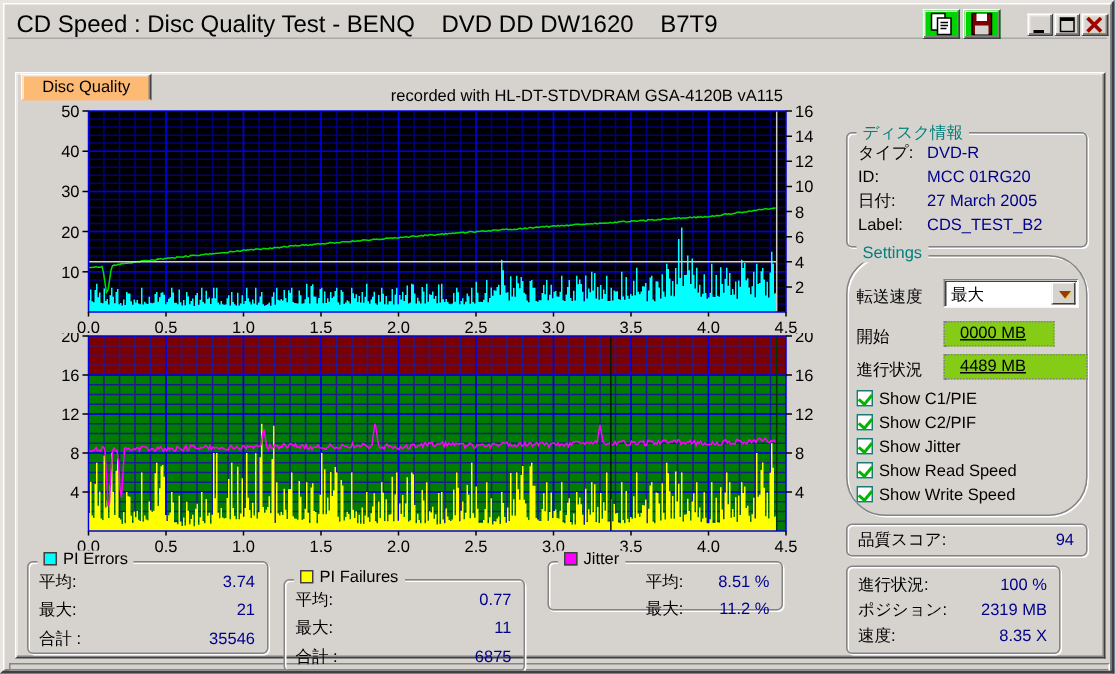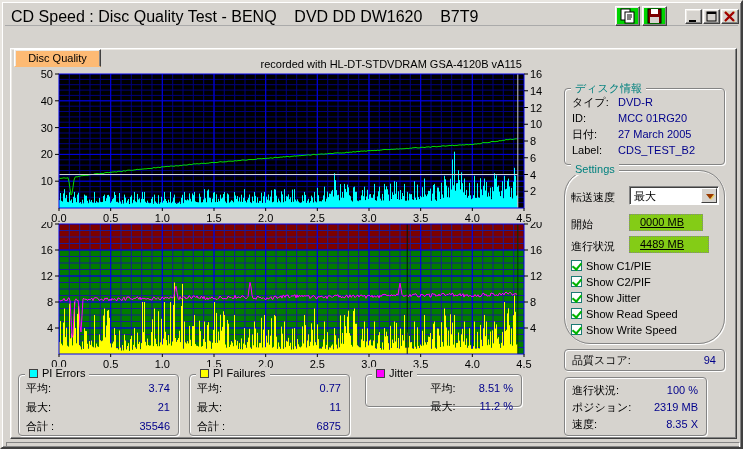--- a/index.html
+++ b/index.html
@@ -205,21 +205,21 @@
       <line x1="510" y1="2" x2="514" y2="2" stroke="#000"></line>
       <text x="516" y="6" text-anchor="start">20</text>
     </svg>
 
   <div class="gbox" style="left:16px;top:372px;width:161px;height:62px;">
     <div class="gtitle"><span class="sq" style="background:#00ffff;"></span><span>PI Errors</span></div>
     <div class="row" style="top:5px;"><span>平均:</span><span class="val">3.74</span></div>
     <div class="row" style="top:24px;"><span>最大:</span><span class="val">21</span></div>
     <div class="row" style="top:43px;"><span>合計 :</span><span class="val">35546</span></div>
   </div>
-  <div class="gbox" style="left:187px;top:372px;width:161px;height:62px;">
+  <div class="gbox" style="left:187px;top:384px;width:161px;height:62px;">
     <div class="gtitle"><span class="sq" style="background:#ffff00;"></span><span>PI Failures</span></div>
     <div class="row" style="top:5px;"><span>平均:</span><span class="val">0.77</span></div>
     <div class="row" style="top:24px;"><span>最大:</span><span class="val">11</span></div>
     <div class="row" style="top:43px;"><span>合計 :</span><span class="val">6875</span></div>
   </div>
   <div class="gbox" style="left:363px;top:372px;width:157px;height:33px;text-align:center;">
     <div class="gtitle"><span class="sq" style="background:#ff00ff;"></span><span>Jitter</span></div>
     <div class="row" style="top:5px;"><span>平均:</span><span class="val">8.51 %</span></div>
     <div class="row" style="top:23px;"><span>最大:</span><span class="val">11.2 %</span></div>
   </div>
@@ -240,21 +240,21 @@
     <div style="position:absolute;left:6px;top:19px;">転送速度</div>
     <div class="combo" style="left:64px;top:15px;width:90px;height:19px;">
       <span class="ctext">最大</span>
       <span class="cbtn">
           <span class="carrow"></span>
         </span>
     </div>
     <div style="position:absolute;left:6px;top:46px;">開始</div>
     <div class="field" style="left:64px;top:43px;width:74px;height:17px;">0000 MB</div>
     <div style="position:absolute;left:6px;top:68px;">進行状況</div>
-    <div class="field" style="left:64px;top:65px;width:80px;height:17px;">4489 MB</div>
+    <div class="field" style="left:64px;top:65px;width:96px;height:17px;">4489 MB</div>
     <div class="cb" style="top:88px;">
         <span class="cbbox"></span>
         <span class="cblabel">Show C1/PIE</span>
       </div>
     <div class="cb" style="top:104px;">
         <span class="cbbox"></span>
         <span class="cblabel">Show C2/PIF</span>
       </div>
     <div class="cb" style="top:120px;">
         <span class="cbbox"></span>

